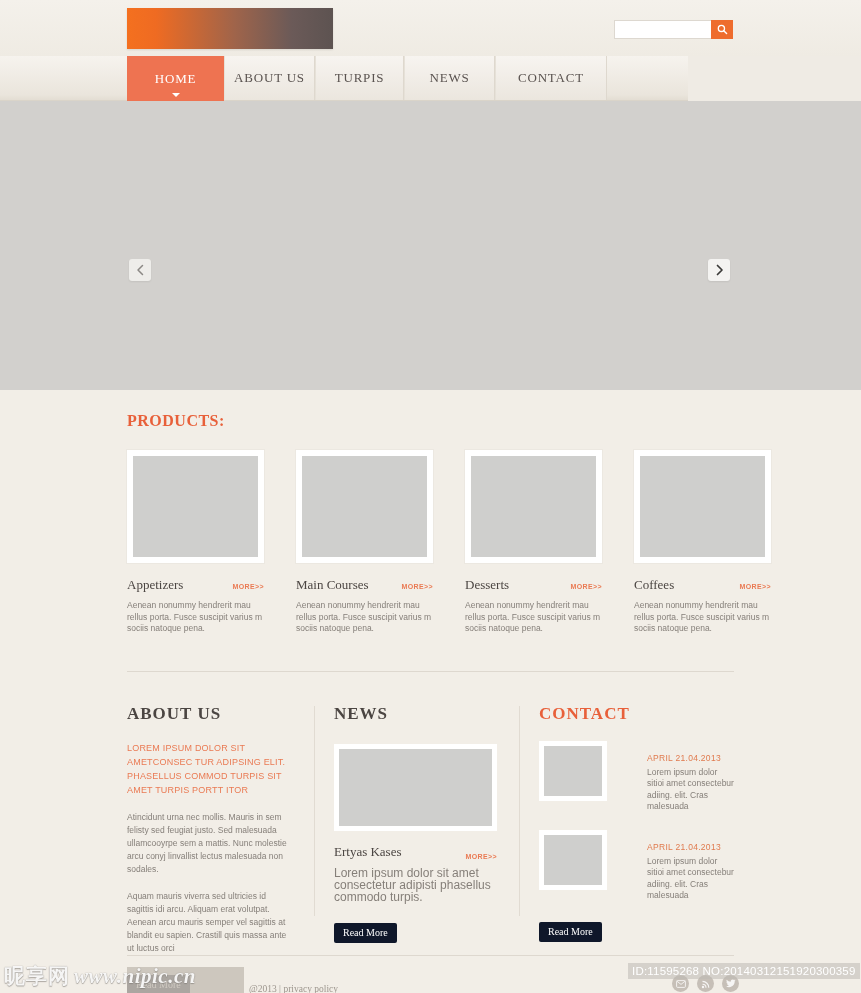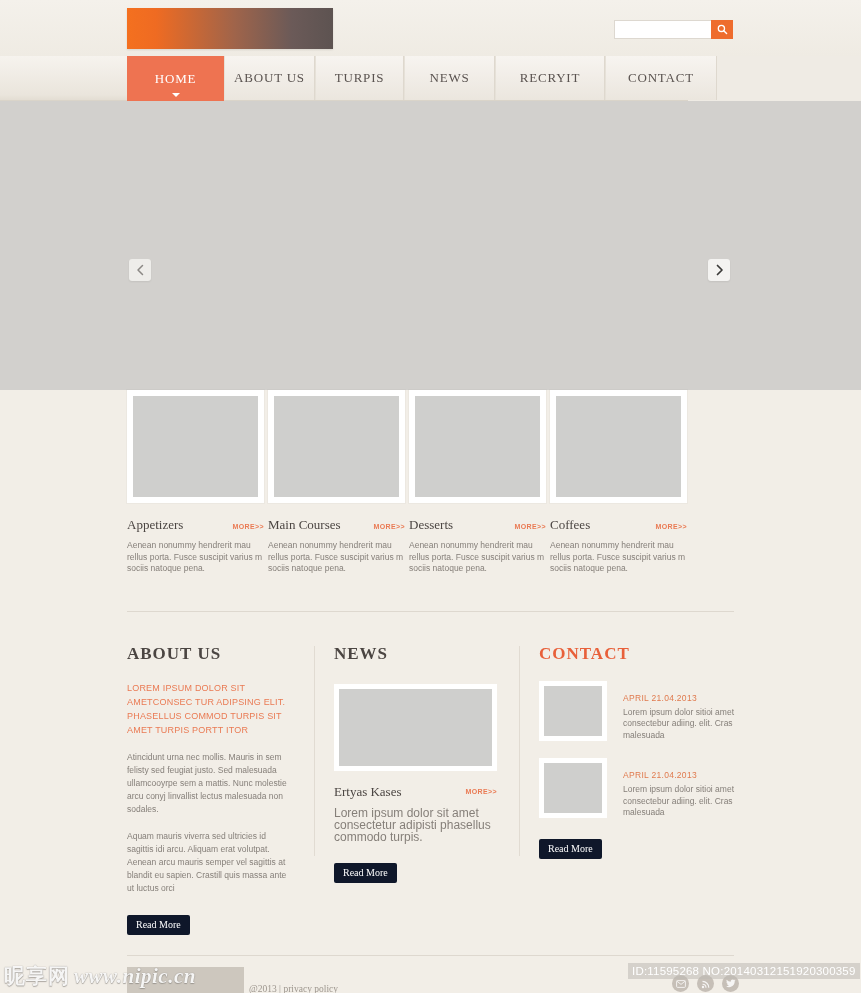--- a/index.html
+++ b/index.html
@@ -143,21 +143,22 @@
   #products-title {
     font-family: "Liberation Serif", serif;
     font-size: 16px;
     color: #e8603a;
     letter-spacing: 0.5px;
     margin-top: 22px;
     margin-bottom: 0;
   }
   #product-grid {
     display: flex;
-    gap: 4px;
+    gap: 32px;
+    margin-top: 20px;
   }
   .product-card { width: 137px; }
   .product-thumb-frame {
     width: 137px; height: 113px;
     background: #ffffff;
     padding: 6px;
     box-shadow: 0 0 0 1px rgba(0,0,0,0.025);
   }
   .product-thumb { width: 100%; height: 100%; background: #cfcfcd; }
   .product-head {
@@ -242,41 +243,42 @@
 
   
   .news-thumb-frame {
     margin-top: 20px;
     width: 163px; height: 87px;
     background: #ffffff;
     padding: 5px;
   }
   .news-thumb { width: 100%; height: 100%; background: #cfcfcd; }
   .news-head {
-    display: flex; align-items: center; justify-content: space-between;
+    display: flex; align-items: flex-end; justify-content: space-between;
     margin-top: 13px;
     width: 163px;
   }
   .news-title {
     font-family: "Liberation Serif", serif;
     font-size: 13px;
     color: #4b4542;
   }
   .news-desc {
     margin-top: 7px;
     width: 172px;
     font-size: 12px;
     line-height: 12px;
     color: #857f79;
   }
 
   
   .contact-item {
     display: flex;
     margin-top: 17px;
+    gap: 24px;
   }
   .contact-thumb-frame {
     width: 68px; height: 60px;
     background: #ffffff;
     padding: 5px;
     flex: none;
   }
   .contact-thumb { width: 100%; height: 100%; background: #cfcfcd; }
   .contact-text { margin-left: 16px; padding-top: 12px; }
   .contact-date {
@@ -382,23 +384,20 @@
     </div>
     <div class="nav-item" style="width:91px">
       <span>ABOUT US</span>
     </div>
     <div class="nav-item" style="width:89px">
       <span>TURPIS</span>
     </div>
     <div class="nav-item" style="width:91px">
       <span>NEWS</span>
     </div>
-    <div class="nav-item" style="width:110px">
-      <span>RECRYIT</span>
-    </div>
     <div class="nav-item" style="width:112px">
       <span>CONTACT</span>
     </div>
   </div>
 </div>
 
 <div id="hero">
   <div id="slider-prev" class="slider-arrow">
     <span>
       <svg width="9" height="12" viewBox="0 0 9 12">
@@ -412,20 +411,21 @@
         <polyline points="2.5,1.5 7,6 2.5,10.5" fill="none" stroke="#3b3a38" stroke-width="1.7" stroke-linecap="round" stroke-linejoin="round"></polyline>
       </svg>
     </span>
   </div>
 </div>
 
 <div id="body-bg" class="texture"></div>
 
 <div id="content">
 
+  <h2 id="products-title">PRODUCTS:</h2>
 
   <div id="product-grid">
 
     <div class="product-card">
       <div class="product-thumb-frame">
         <div class="product-thumb"></div>
       </div>
       <div class="product-head">
         <span class="product-name">Appetizers</span>
         <span class="more-link">MORE&gt;&gt;</span>

